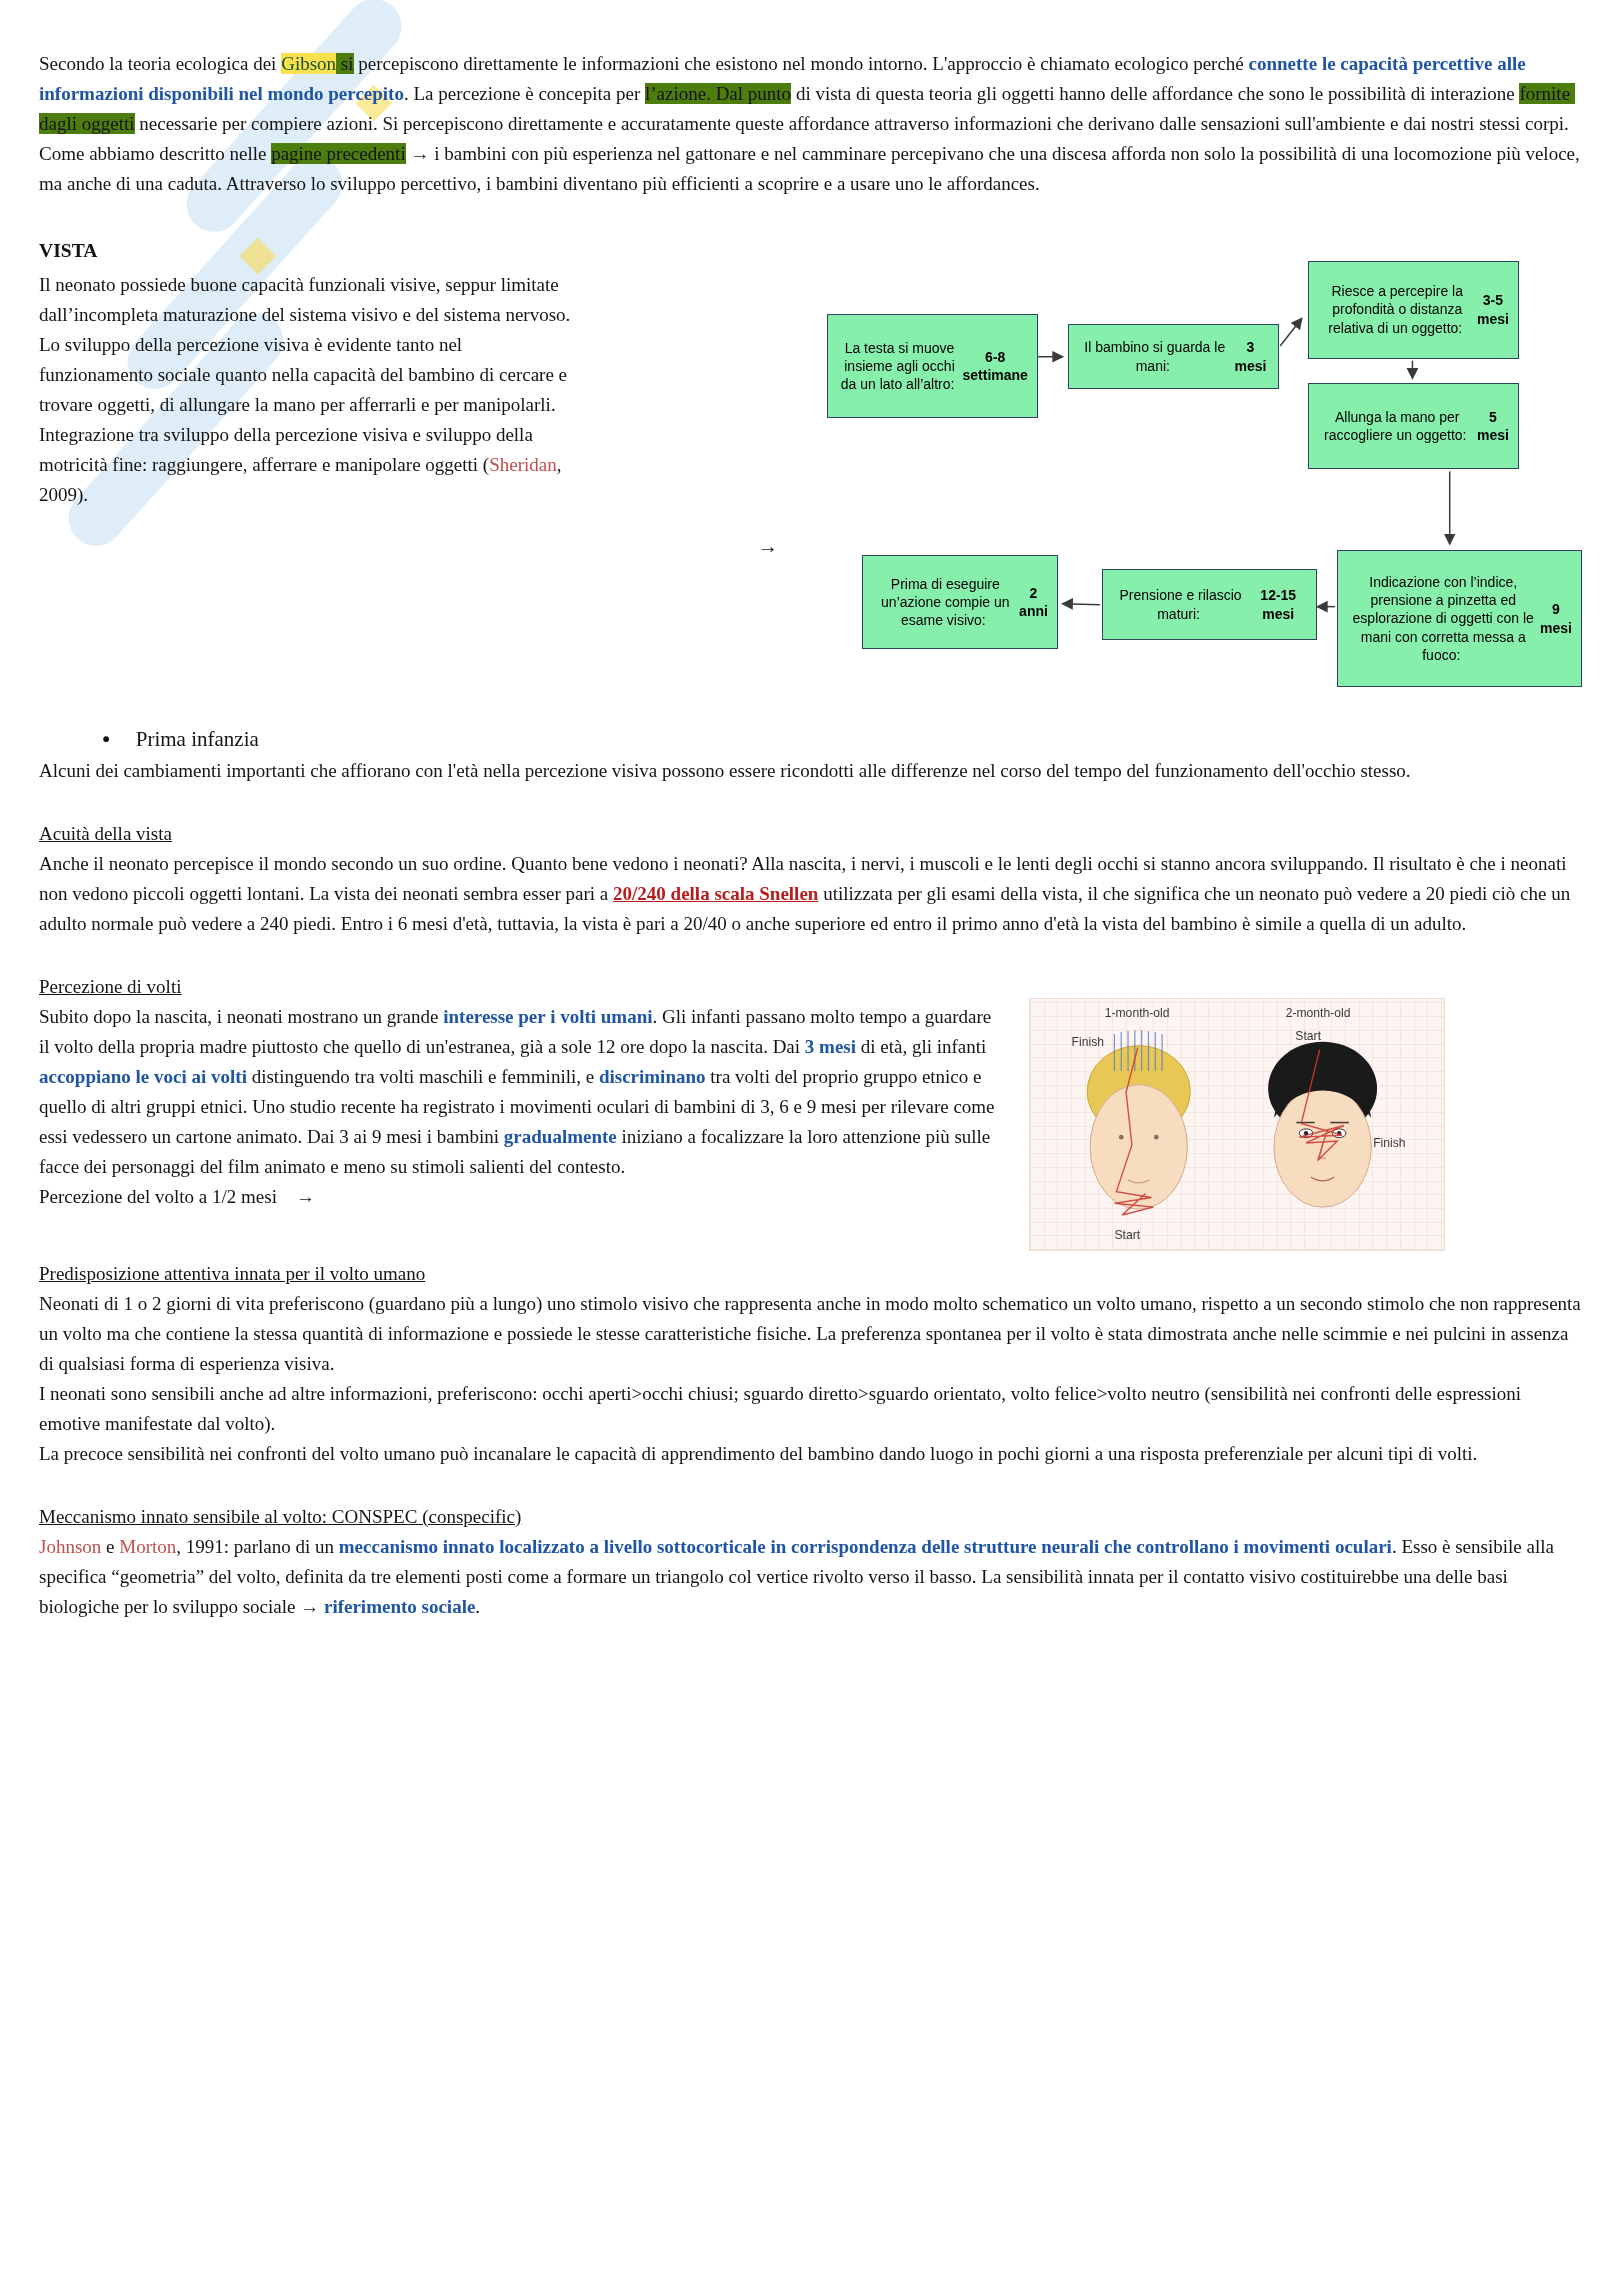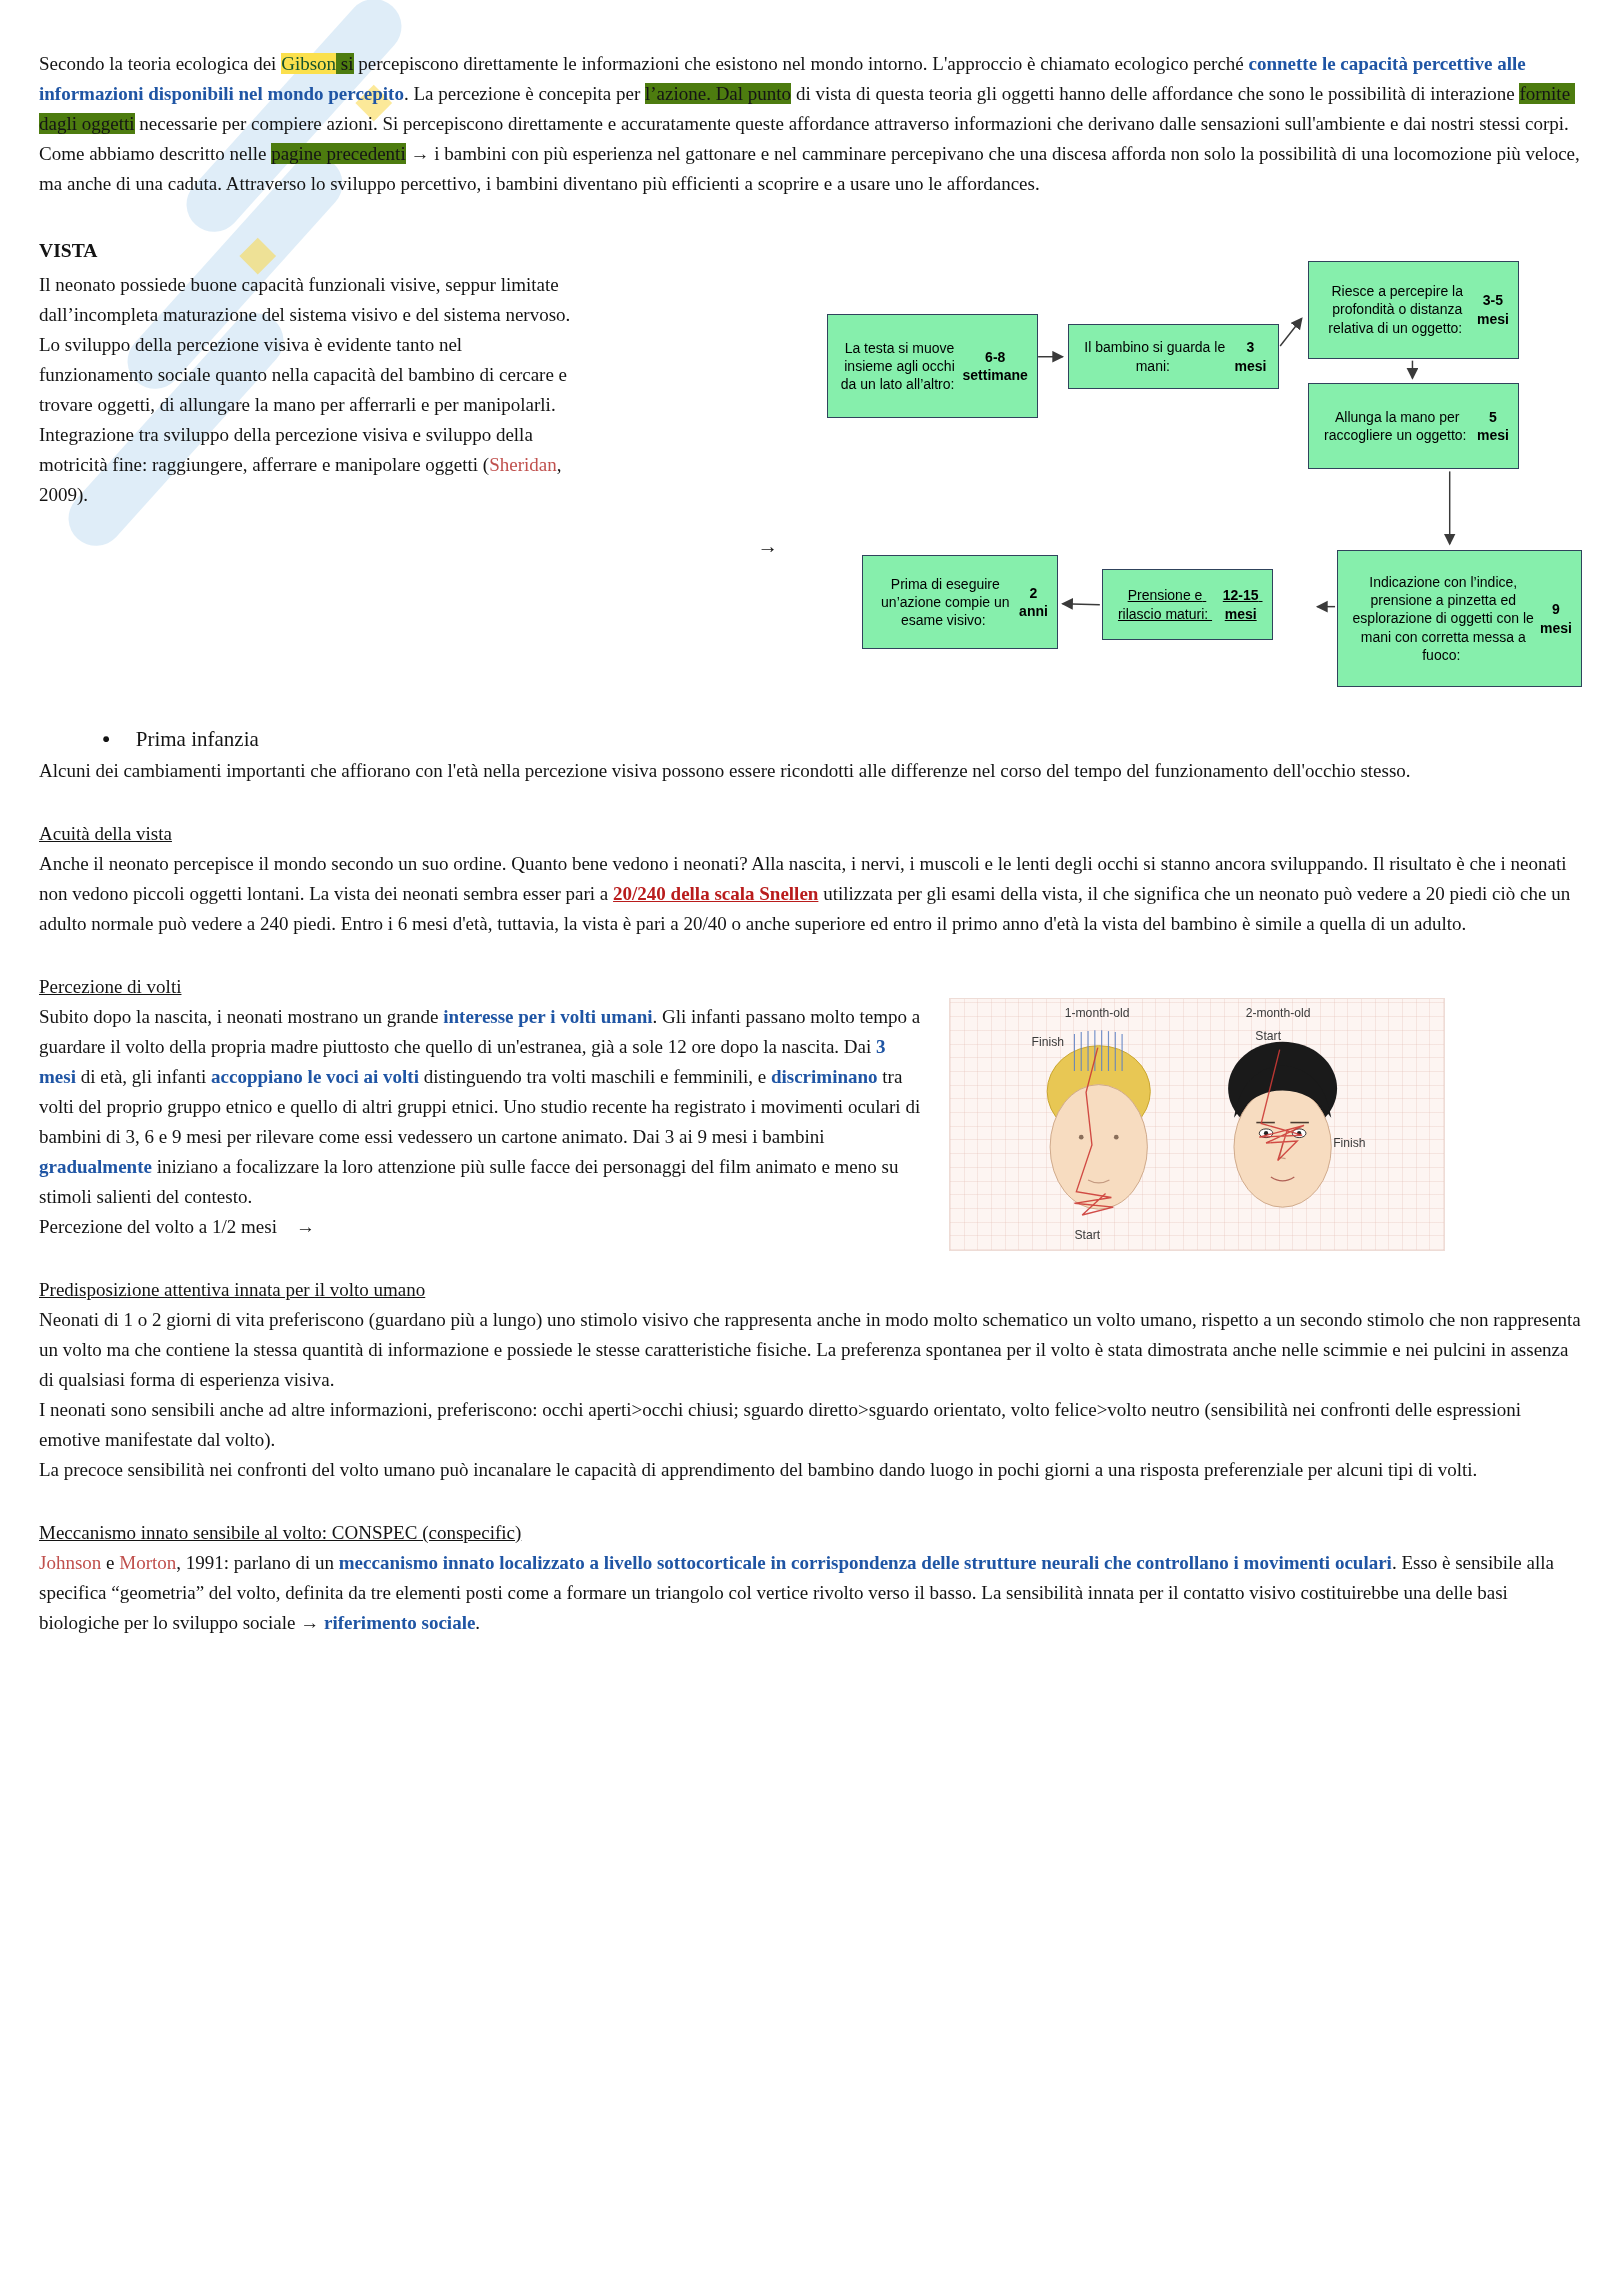--- a/index.html
+++ b/index.html
@@ -40,32 +40,32 @@
     font-family:"Liberation Sans", sans-serif;}
   .fc-arrows{position:absolute;left:0;top:0;width:784px;height:461px;}
   .fc-box{position:absolute;background:#86efac;border:1px solid #30435c;
     display:flex;align-items:center;justify-content:center;text-align:center;
     font-size:14px;line-height:1.3;padding:4.9px 8.8px;box-sizing:border-box;color:#000;}
   .fc-b1{left:29px;top:78px;width:211px;height:104px;}
   .fc-b2{left:270px;top:88px;width:211px;height:65px;}
   .fc-b3{left:510px;top:24.5px;width:211px;height:98px;}
   .fc-b4{left:510px;top:147px;width:211px;height:86px;}
   .fc-b5{left:539px;top:314px;width:245px;height:137px;}
-  .fc-b6{left:304px;top:333px;width:171px;height:71px;text-decoration:underline;}
+  .fc-b6{left:304px;top:333px;width:215px;height:71px;}
   .fc-b7{left:64px;top:319px;width:196px;height:94px;}
 
   
   .pi-line{margin-top:25.5px;padding-left:63px;font-size:21px;}
   .pi-bullet{margin-right:25.5px;font-size:13.7px;vertical-align:2.9px;}
 
   h3.sec{margin:33px 0 0 0;font-size:19px;font-weight:normal;text-decoration:underline;clear:both;}
 
   
   .volti-body{position:relative;}
-  .face-fig{float:right;width:496px;height:253px;margin:-3.9px 137px 7.8px 25.5px;
+  .face-fig{float:right;width:416px;height:253px;margin:-3.9px 137px 7.8px 25.5px;
     background:#fdf5f2;border:1px solid #eedcd6;box-sizing:border-box;
     background-image:
       repeating-linear-gradient(0deg, rgba(225,185,175,.28) 0 1px, transparent 1px 13.7px),
       repeating-linear-gradient(90deg, rgba(225,185,175,.28) 0 1px, transparent 1px 13.7px);}
   .face-fig svg{display:block;width:100%;height:100%;}
   .fig-label{font-family:"Liberation Sans", sans-serif;font-size:12.5px;fill:#3a3a3a;}
   .spacer-bottom{height:274px;}
 </style>
 </head>
 <body>

